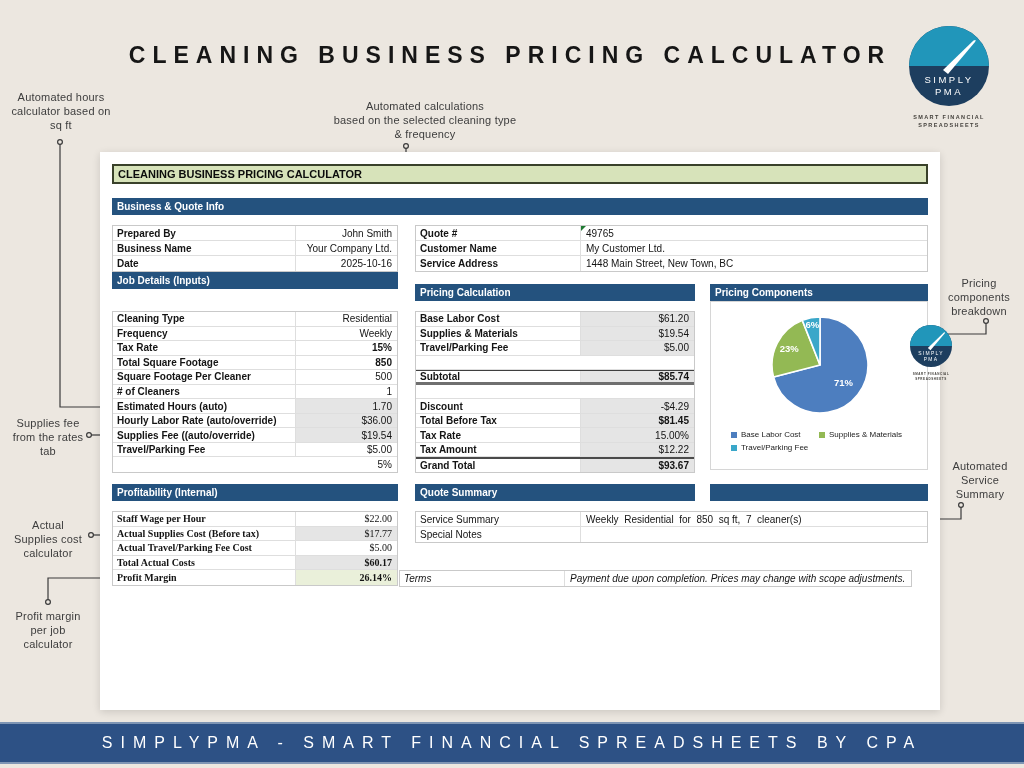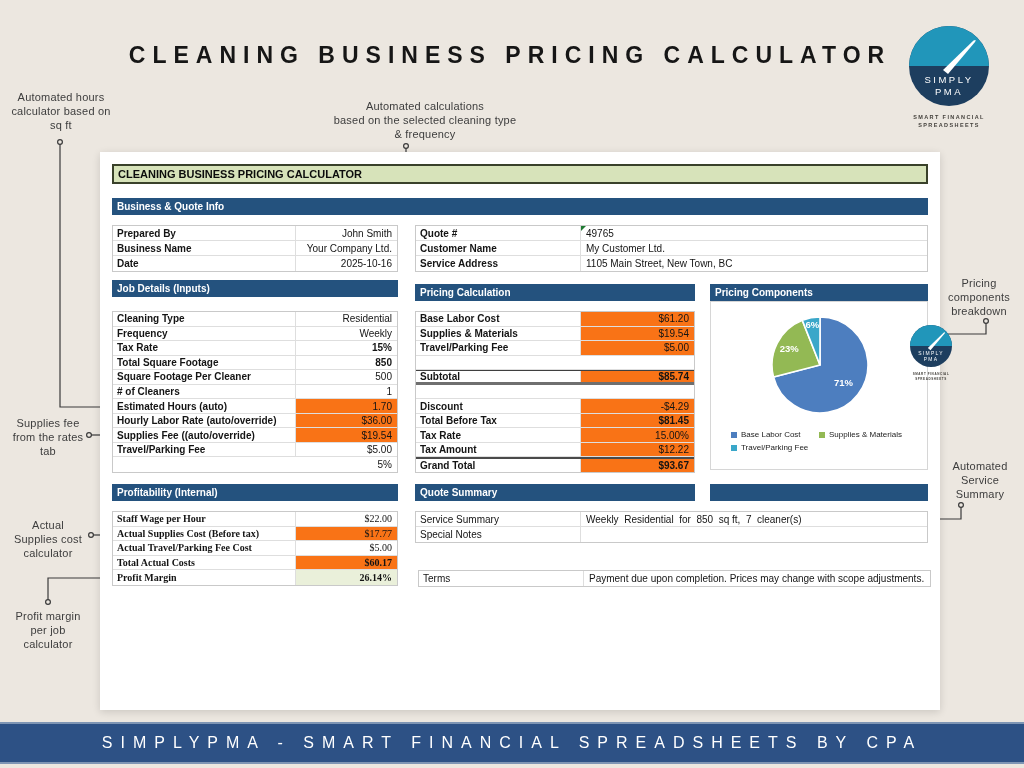--- a/index.html
+++ b/index.html
@@ -59,21 +59,21 @@
     padding:0 4px; display:flex; align-items:center;
     border-right:1px solid #dedede; overflow:hidden; white-space:nowrap;
   }
   .tval {
     flex:1 1 auto; font-size:10px; color:#141414;
     padding:0 5px; display:flex; align-items:center; justify-content:flex-end;
     white-space:pre; overflow:hidden; position:relative;
   }
   .lbl-normal .tlabel { font-weight:400; }
   .va-left .tval { justify-content:flex-start; }
-  .tval.hl-blue { background:#f97316; }
+  .tval.hl-blue { background:#e5e5e5; }
   .tval.hl-green { background:#eaf0da; }
   .tval.b { font-weight:700; }
   .trow.blank .tlabel, .trow.blank .tval { border-right:none; background:#fff; }
   .trow.subtotal { border-top:1px solid #3f3f3f; border-bottom:3px solid #6f6f6f; }
   .trow.grandtotal { border-top:2px solid #4a4a4a; }
   .tval.flag::before {
     content:""; position:absolute; left:0; top:0;
     border-top:5px solid #1f7a33; border-right:5px solid transparent;
   }
   
@@ -190,25 +190,25 @@
       <div class="trow">
         <div class="tlabel" style="width: 165px;">Quote #</div>
         <div class="tval flag">49765</div>
       </div>
       <div class="trow">
         <div class="tlabel" style="width: 165px;">Customer Name</div>
         <div class="tval">My Customer Ltd.</div>
       </div>
       <div class="trow">
         <div class="tlabel" style="width: 165px;">Service Address</div>
-        <div class="tval">1105 Main Street, New Town, BC</div>
-      </div>
-    </div>
-
-  <div class="navybar" style="left:12px; top:128px; width:286px;">Job Details (Inputs)</div>
+        <div class="tval">1448 Main Street, New Town, BC</div>
+      </div>
+    </div>
+
+  <div class="navybar" style="left:12px; top:120px; width:286px;">Job Details (Inputs)</div>
   <div class="tbl rows-145" style="left:12px; top:159px; width:286px;">
       <div class="trow">
         <div class="tlabel" style="width: 183px;">Cleaning Type</div>
         <div class="tval">Residential</div>
       </div>
       <div class="trow">
         <div class="tlabel" style="width: 183px;">Frequency</div>
         <div class="tval">Weekly</div>
       </div>
       <div class="trow">
@@ -352,21 +352,21 @@
   <div class="tbl rows-15 va-left lbl-normal" style="left:315px; top:359px; width:513px;">
       <div class="trow">
         <div class="tlabel" style="width: 165px;">Service Summary</div>
         <div class="tval">Weekly  Residential  for  850  sq ft,  7  cleaner(s)</div>
       </div>
       <div class="trow">
         <div class="tlabel" style="width: 165px;">Special Notes</div>
         <div class="tval"></div>
       </div>
     </div>
-  <div class="tbl rows-15 va-left lbl-normal" style="left:318px; top:418px; width:513px;">
+  <div class="tbl rows-15 va-left lbl-normal" style="left:299px; top:418px; width:513px;font-style:italic;">
       <div class="trow">
         <div class="tlabel" style="width: 165px;">Terms</div>
         <div class="tval">Payment due upon completion. Prices may change with scope adjustments.</div>
       </div>
     </div>
 
   <div class="logo logo-small">
     <svg width="42" height="42" viewBox="0 0 80 80">
       <circle cx="40" cy="40" r="40" fill="#1d3e5f"></circle>
       <path d="M0,40 A40,40 0 0 1 80,40 Z" fill="#2196ba"></path>

